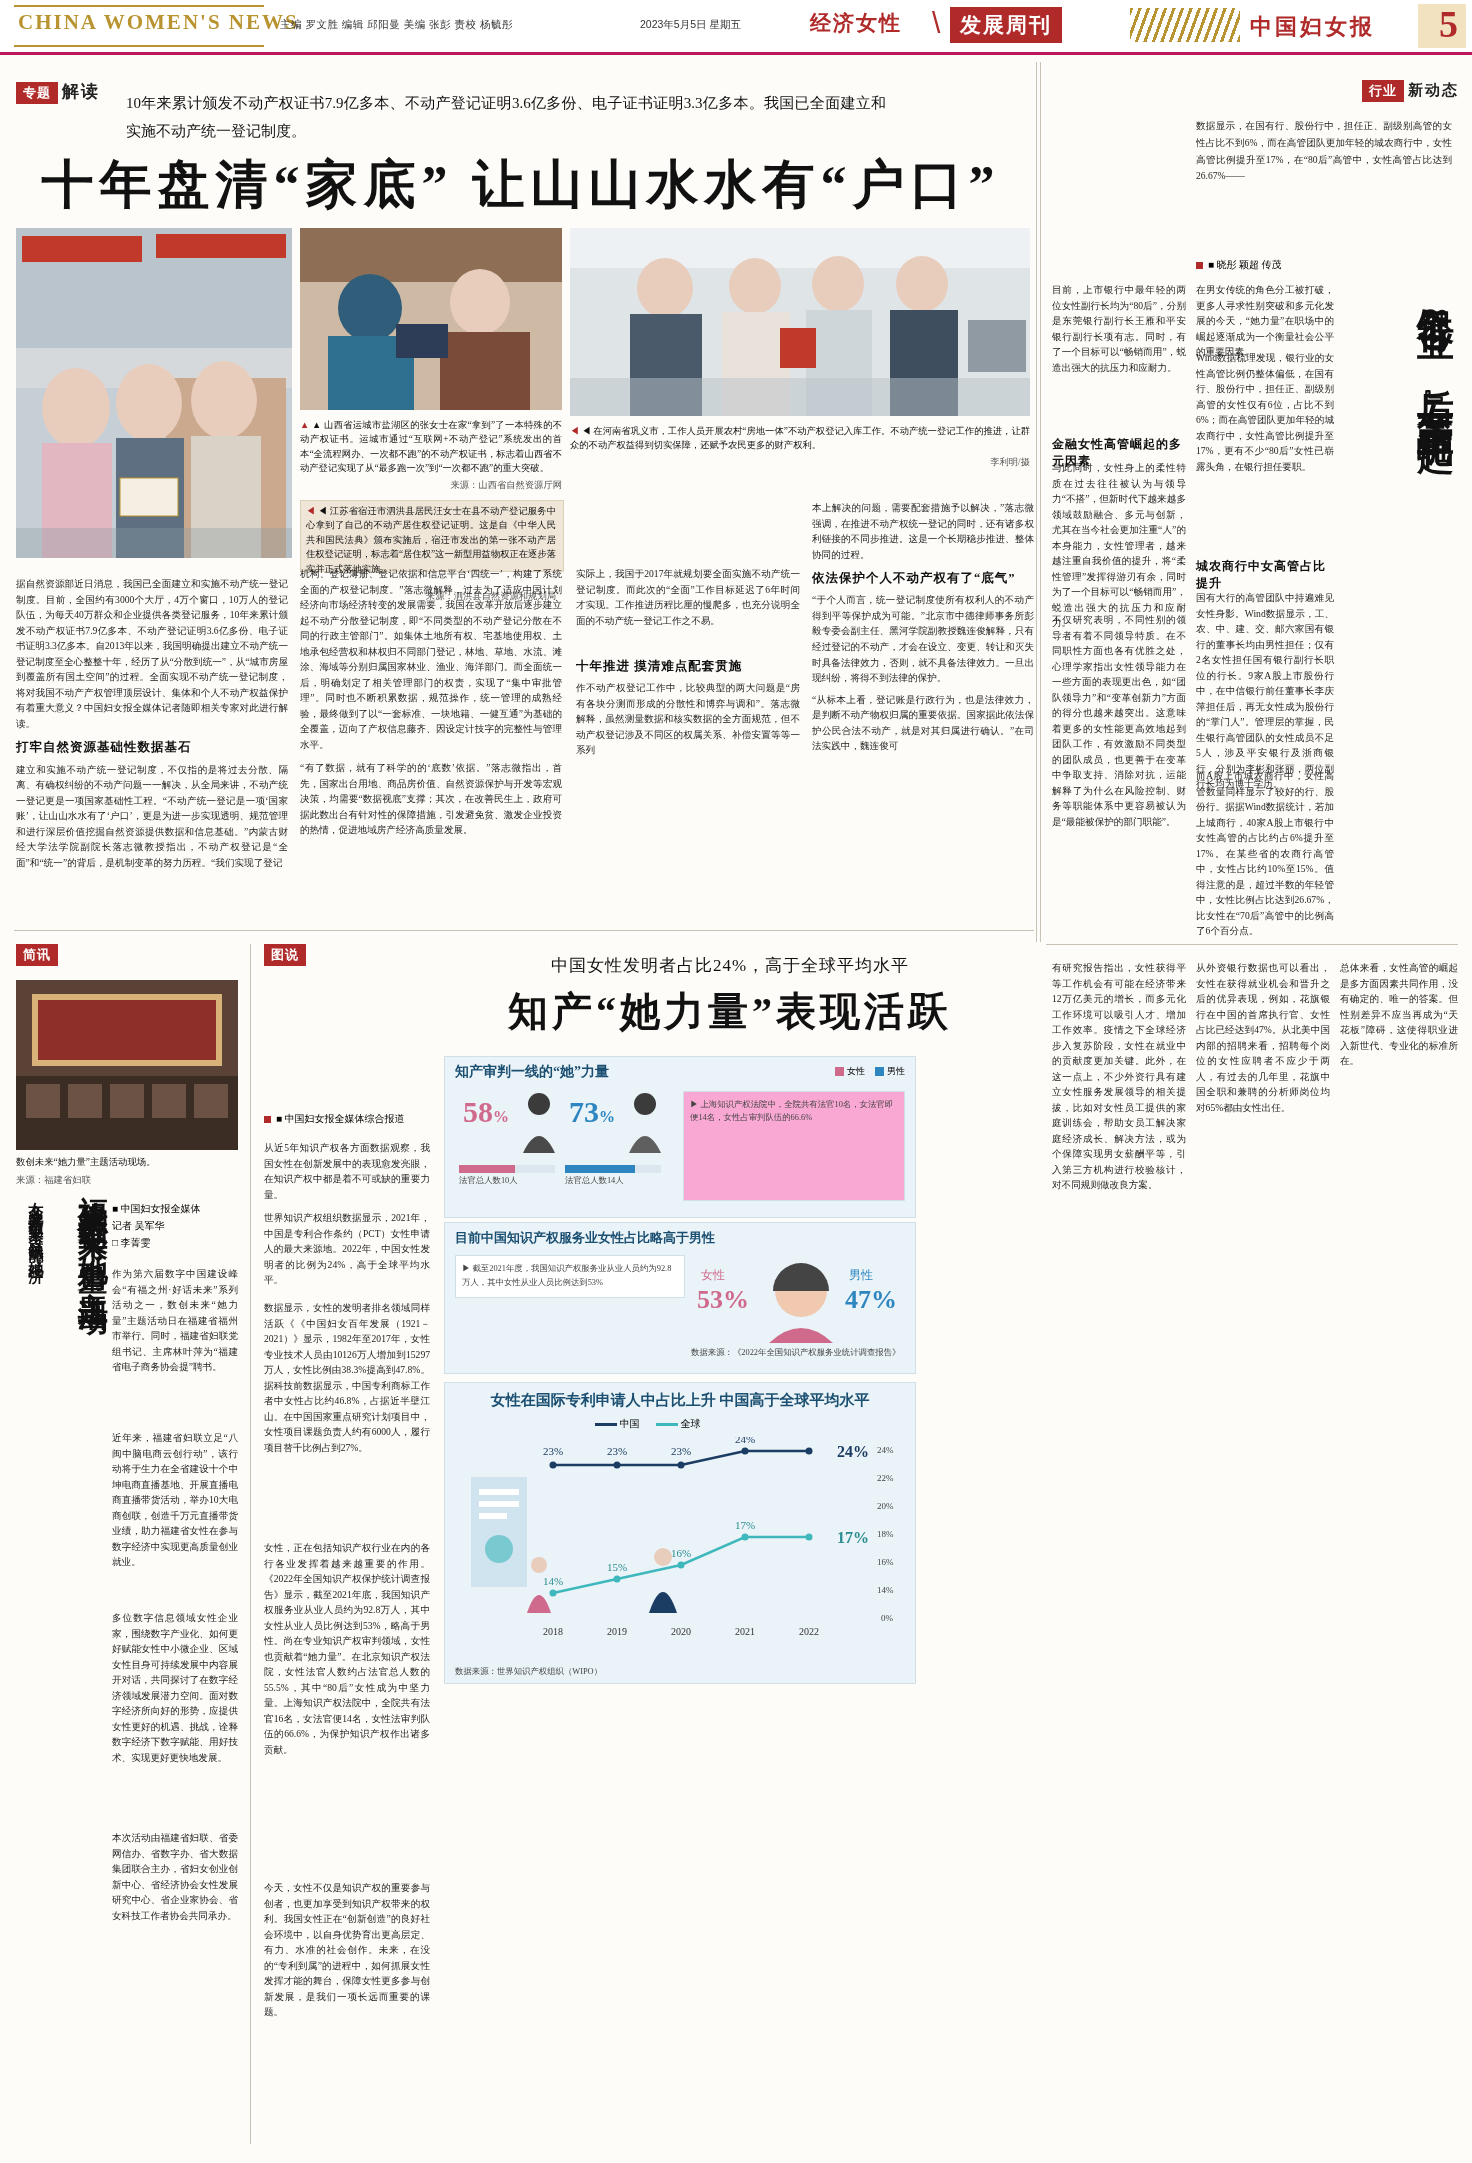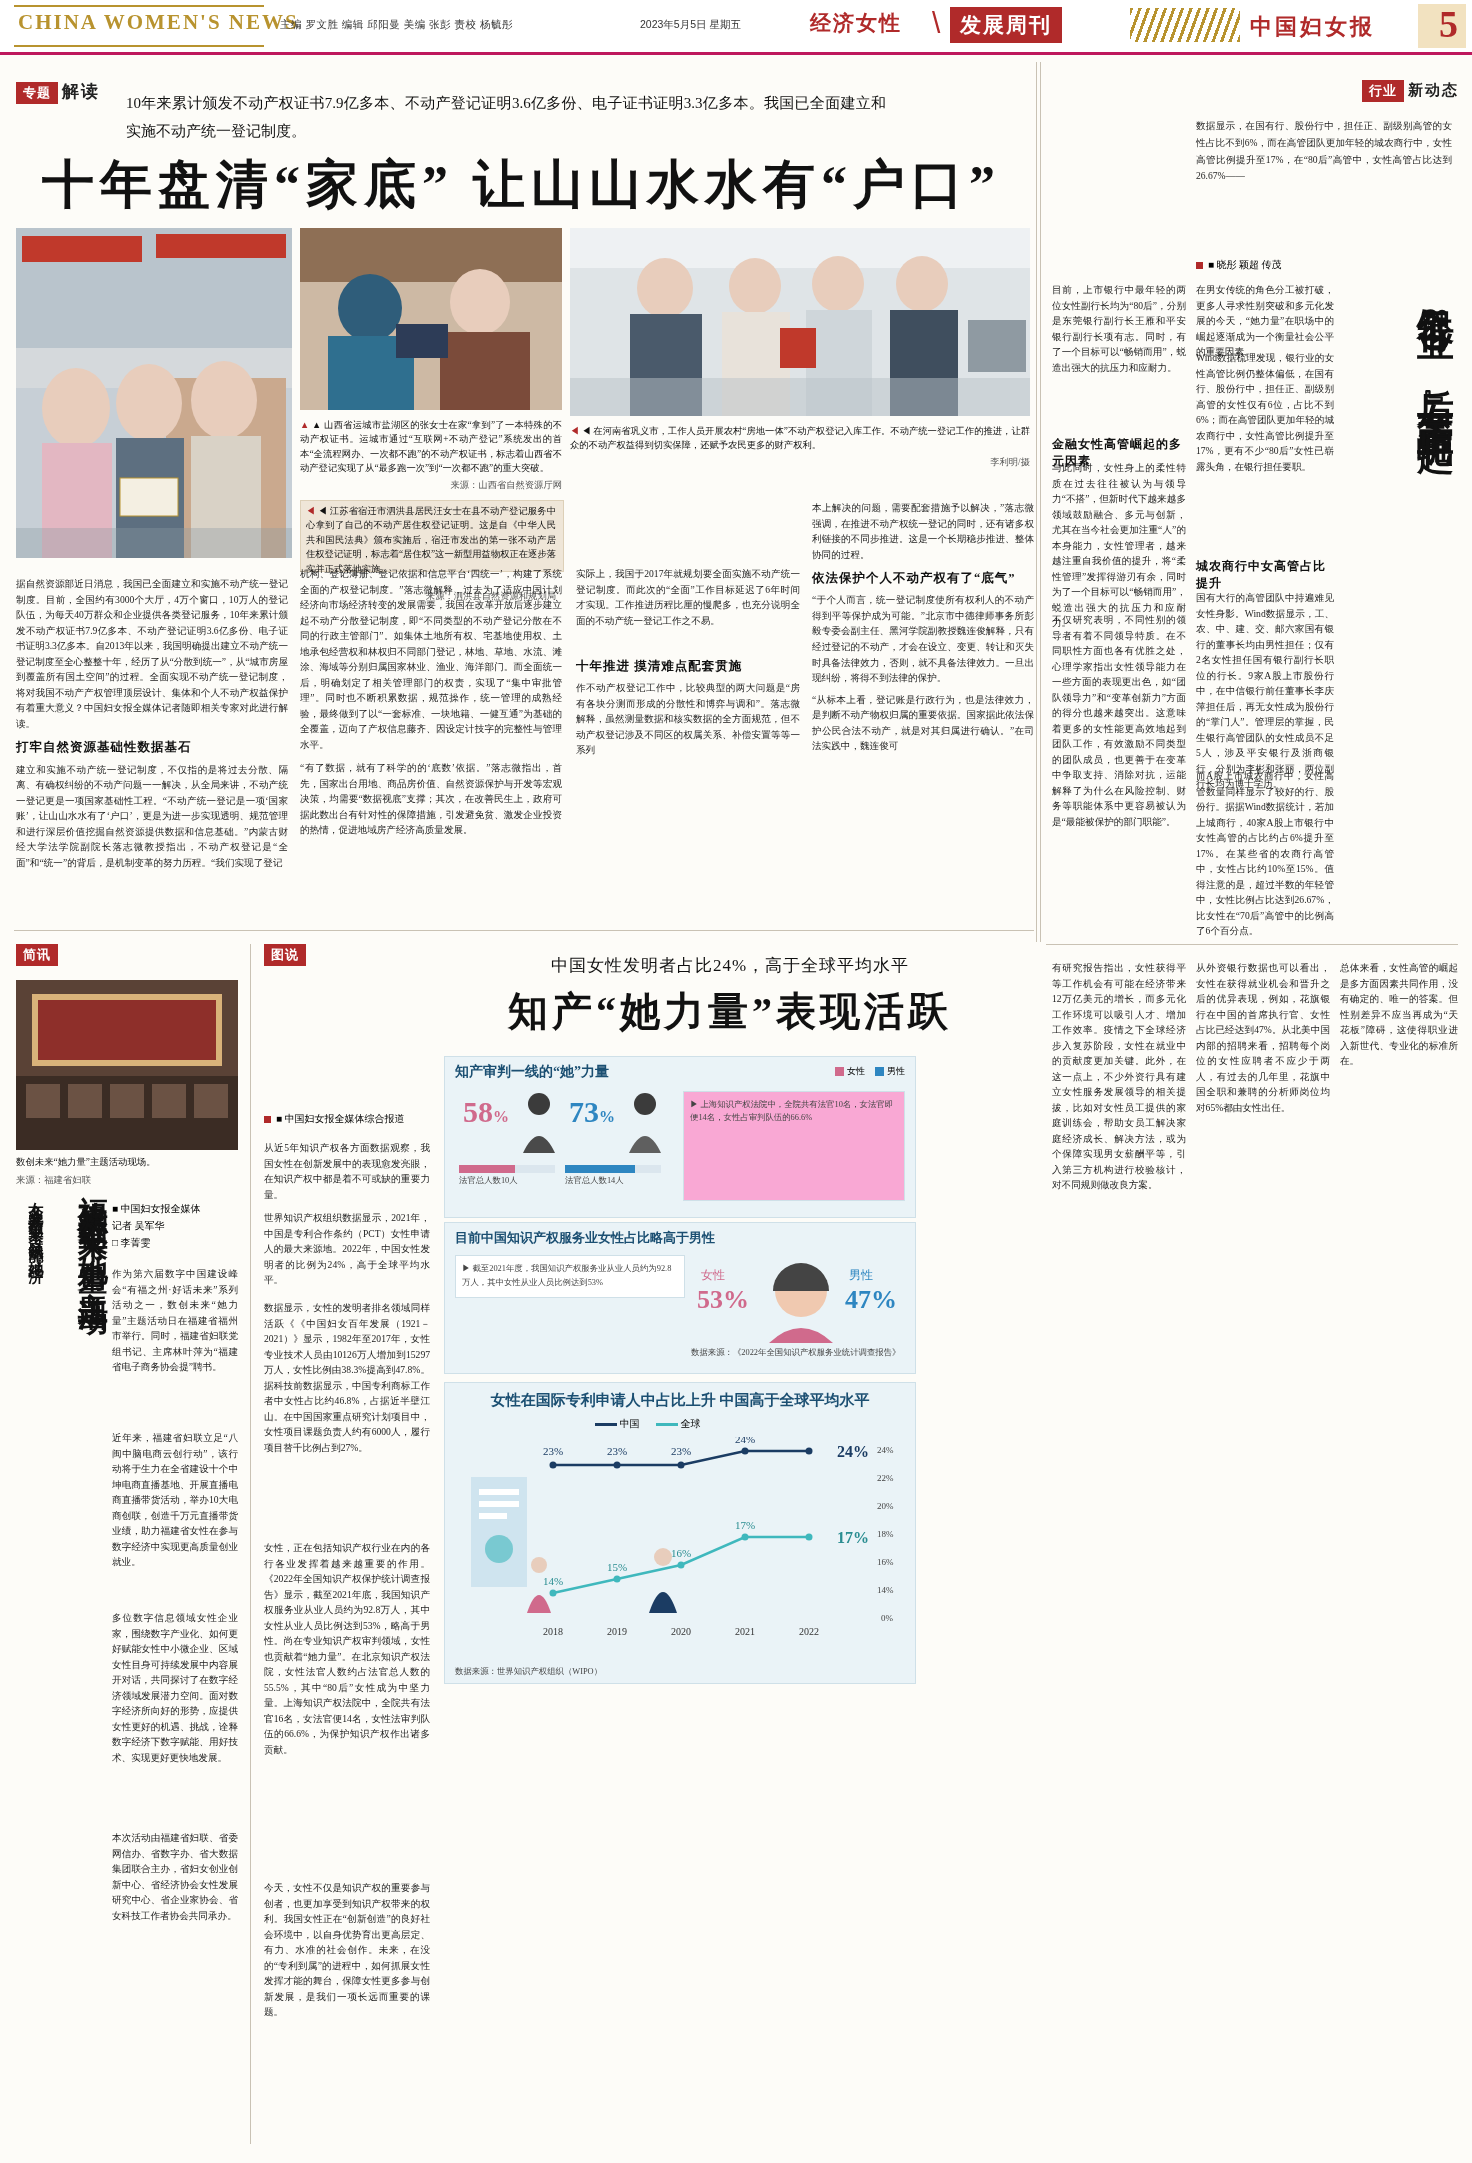--- a/index.html
+++ b/index.html
@@ -26,21 +26,21 @@
   .sec-tag{display:inline-block;background:#b02a2a;color:#fff;font-size:13px;font-weight:bold;padding:2px 7px;font-family:"Liberation Serif",serif;letter-spacing:1px;}
   .sec-tag-label{font-family:"Liberation Serif",serif;font-size:17px;font-weight:bold;color:#222;margin-left:4px;letter-spacing:2px;}
   .vline{position:absolute;background:#c9c2b4;width:1px;}
   .hline{position:absolute;background:#c9c2b4;height:1px;}
   .sub-h{font-size:12.5px;font-weight:bold;color:#111;font-family:"Liberation Serif",serif;margin:6px 0 4px;letter-spacing:1px;}
   .sq{display:inline-block;width:7px;height:7px;background:#b02a2a;margin-right:5px;vertical-align:middle;}
 
   
   .lead-wrap{position:absolute;left:16px;top:64px;width:1010px;}
   .lead-text{margin:26px 0 0 110px;width:760px;font-size:15px;line-height:1.85;color:#111;font-family:"Liberation Serif",serif;text-align:justify;}
-  .head-main{position:absolute;left:42px;top:150px;width:970px;font-family:"Liberation Serif",serif;font-weight:bold;font-size:52px;letter-spacing:6px;color:#111;}
+  .head-main{position:absolute;left:36px;top:150px;width:970px;text-align:center;font-family:"Liberation Serif",serif;font-weight:bold;font-size:52px;letter-spacing:6px;color:#111;}
 
   
   .ph{position:absolute;background:#9fb1bd;overflow:hidden;}
   .ph .mock{width:100%;height:100%;}
   .cap{position:absolute;font-size:9.3px;line-height:1.55;color:#111;font-family:"Liberation Serif",serif;text-align:justify;}
   .cap .tri{color:#b02a2a;}
   .cap .src{color:#555;}
 
   
   .col{position:absolute;font-size:9.6px;line-height:1.62;color:#1c1c1c;text-align:justify;font-family:"Liberation Serif",serif;}

